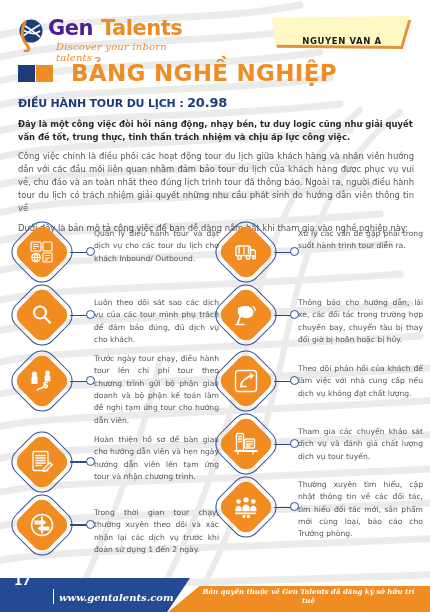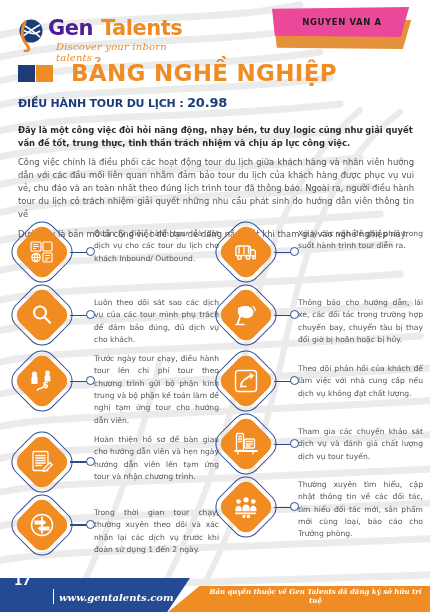--- a/index.html
+++ b/index.html
@@ -15,44 +15,44 @@
   .fp svg{display:block;width:100%;height:100%;}
 
   
   .logo-wrap{position:absolute;left:18px;top:16px;width:165px;height:42px;}
   .logo-dna{position:absolute;left:0;top:2px;width:30px;height:34px;}
   .logo-gen{position:absolute;left:30px;top:0px;font-size:21px;font-weight:bold;color:#4c1d95;letter-spacing:-.5px;font-family:"DejaVu Sans",sans-serif;}
   .logo-tal{position:absolute;left:83px;top:0px;font-size:21px;font-weight:bold;color:#ef8b23;letter-spacing:-.5px;font-family:"DejaVu Sans",sans-serif;}
   .logo-tag{position:absolute;left:38px;top:25px;font-size:10px;color:#ef8b23;font-style:italic;font-family:"DejaVu Serif",serif;letter-spacing:.2px;}
 
   .badge{
-    position:absolute;right:18px;top:7px;width:140px;height:30px;
-    background:#ec4899;
+    position:absolute;right:18px;top:16px;width:140px;height:30px;
+    background:#fef9c3;
     clip-path:polygon(0% 6%,98% 0%,92% 100%,2% 96%);
-    display:flex;align-items:center;justify-content:center;
+    display:flex;align-items:flex-end;justify-content:center;
   }
   .badge-shadow{
     position:absolute;right:16px;top:20px;width:140px;height:29px;
     background:#e07d18;opacity:.85;
     clip-path:polygon(0% 6%,98% 0%,92% 100%,2% 96%);
   }
   .badge-label{font-size:8.5px;font-weight:bold;color:#1a1a1a;letter-spacing:.6px;font-family:"DejaVu Sans",sans-serif;}
 
   
   .title-row{position:absolute;left:18px;top:62px;display:flex;align-items:center;}
   .sq-blue{width:17px;height:17px;background:#1d3d7a;}
   .sq-orange{width:17px;height:17px;background:#f08c24;margin-left:1px;}
   .title-txt{margin-left:18px;font-size:23px;font-weight:bold;color:#f08c24;letter-spacing:.3px;font-family:"DejaVu Sans",sans-serif;line-height:1;}
 
   .subtitle{position:absolute;left:18px;top:95px;font-size:11px;font-weight:bold;color:#1d3d7a;font-family:"DejaVu Sans",sans-serif;letter-spacing:-.2px;}
   .subtitle .num{color:#1d3d7a;font-size:13px;}
 
   
   .intro{position:absolute;left:18px;top:118px;width:396px;}
-  .p-bold{font-size:8.4px;font-weight:bold;color:#2b2b2b;line-height:1.5;margin:6px 0 7px 0;text-align:left;font-family:"DejaVu Sans",sans-serif;}
+  .p-bold{font-size:8.4px;font-weight:bold;color:#2b2b2b;line-height:1.5;margin:0 0 7px 0;text-align:left;font-family:"DejaVu Sans",sans-serif;}
   .p-norm{font-size:8.4px;color:#555;line-height:1.55;margin:0 0 7px 0;text-align:justify;font-family:"DejaVu Sans",sans-serif;}
 
   
   .cols{position:absolute;left:0;top:224px;width:346px;height:330px;}
   .col{position:absolute;top:0;width:205px;}
   .col.left{left:14px;}
   .col.right{left:218px;}
 
   .item{position:relative;display:flex;align-items:flex-start;margin-bottom:7px;}
   .badge-icon{position:relative;width:56px;min-width:56px;height:56px;}
@@ -85,21 +85,21 @@
     position:absolute;left:0;bottom:0;width:190px;height:34px;background:#234a93;
     clip-path:polygon(0 0,100% 0,88% 100%,0 100%);
   }
   .f-orange{
     position:absolute;left:168px;bottom:0;width:262px;height:26px;background:#f08c24;
     clip-path:polygon(12% 0,100% 0,100% 100%,0 100%);
   }
   .f-page{position:absolute;left:14px;bottom:24px;font-size:12px;font-weight:bold;color:#fff;font-family:"DejaVu Sans",sans-serif;}
   .f-bar{position:absolute;left:53px;bottom:8px;width:1.4px;height:15px;background:#fff;}
   .f-url{position:absolute;left:59px;bottom:9px;font-size:10px;color:#fff;font-style:italic;font-weight:bold;font-family:"DejaVu Serif",serif;}
-  .f-copy{position:absolute;left:196px;bottom:7px;width:225px;text-align:center;font-size:7px;color:#fff;font-style:italic;font-weight:bold;font-family:"DejaVu Serif",serif;margin-left:7px;}
+  .f-copy{position:absolute;left:196px;bottom:7px;width:225px;text-align:center;font-size:7px;color:#fff;font-style:italic;font-weight:bold;font-family:"DejaVu Serif",serif;}
 </style>
 </head>
 <body>
 
 <div class="page">
 
   <div class="fp">
     <svg viewBox="0 0 430 612" preserveAspectRatio="none">
       <g fill="none" stroke="#ebebeb" stroke-width="7" stroke-linecap="round">
         <path d="M-20 40 C 90 10, 200 25, 300 5"></path>
@@ -229,21 +229,21 @@
                 <path d="M11 20.6c-2 0-2.6 1.6-2.6 1.6"></path>
               </g>
               <text x="13.5" y="19.5" font-size="9" font-family="DejaVu Sans" fill="#fff" font-weight="bold">$</text>
             </svg>
           </span>
         </div>
         <div class="connector">
           <span class="conn-line"></span>
           <span class="conn-dot"></span>
         </div>
-        <div class="item-text">Trước ngày tour chạy, điều hành tour lên chi phí tour theo chương trình gửi bộ phận kinh trung và bộ phận kế toán làm đề nghị tạm ứng tour cho hướng dẫn viên.</div>
+        <div class="item-text">Trước ngày tour chạy, điều hành tour lên chi phí tour theo chương trình gửi bộ phận giao doanh và bộ phận kế toán làm đề nghị tạm ứng tour cho hướng dẫn viên.</div>
       </div>
 
       <div class="item t3">
         <div class="badge-icon">
           <span class="diamond-ring"></span>
           <span class="diamond-fill"></span>
           <span class="glyph">
             <svg width="26" height="26" viewBox="0 0 26 26" fill="none" stroke="#fff" stroke-width="1.3" stroke-linecap="round">
               <rect x="4" y="2.5" width="15" height="19" rx="1" fill="none"></rect>
               <path d="M6.8 6.5h9.4M6.8 9h9.4M6.8 11.5h9.4M6.8 14h9.4M6.8 16.5h6"></path>

